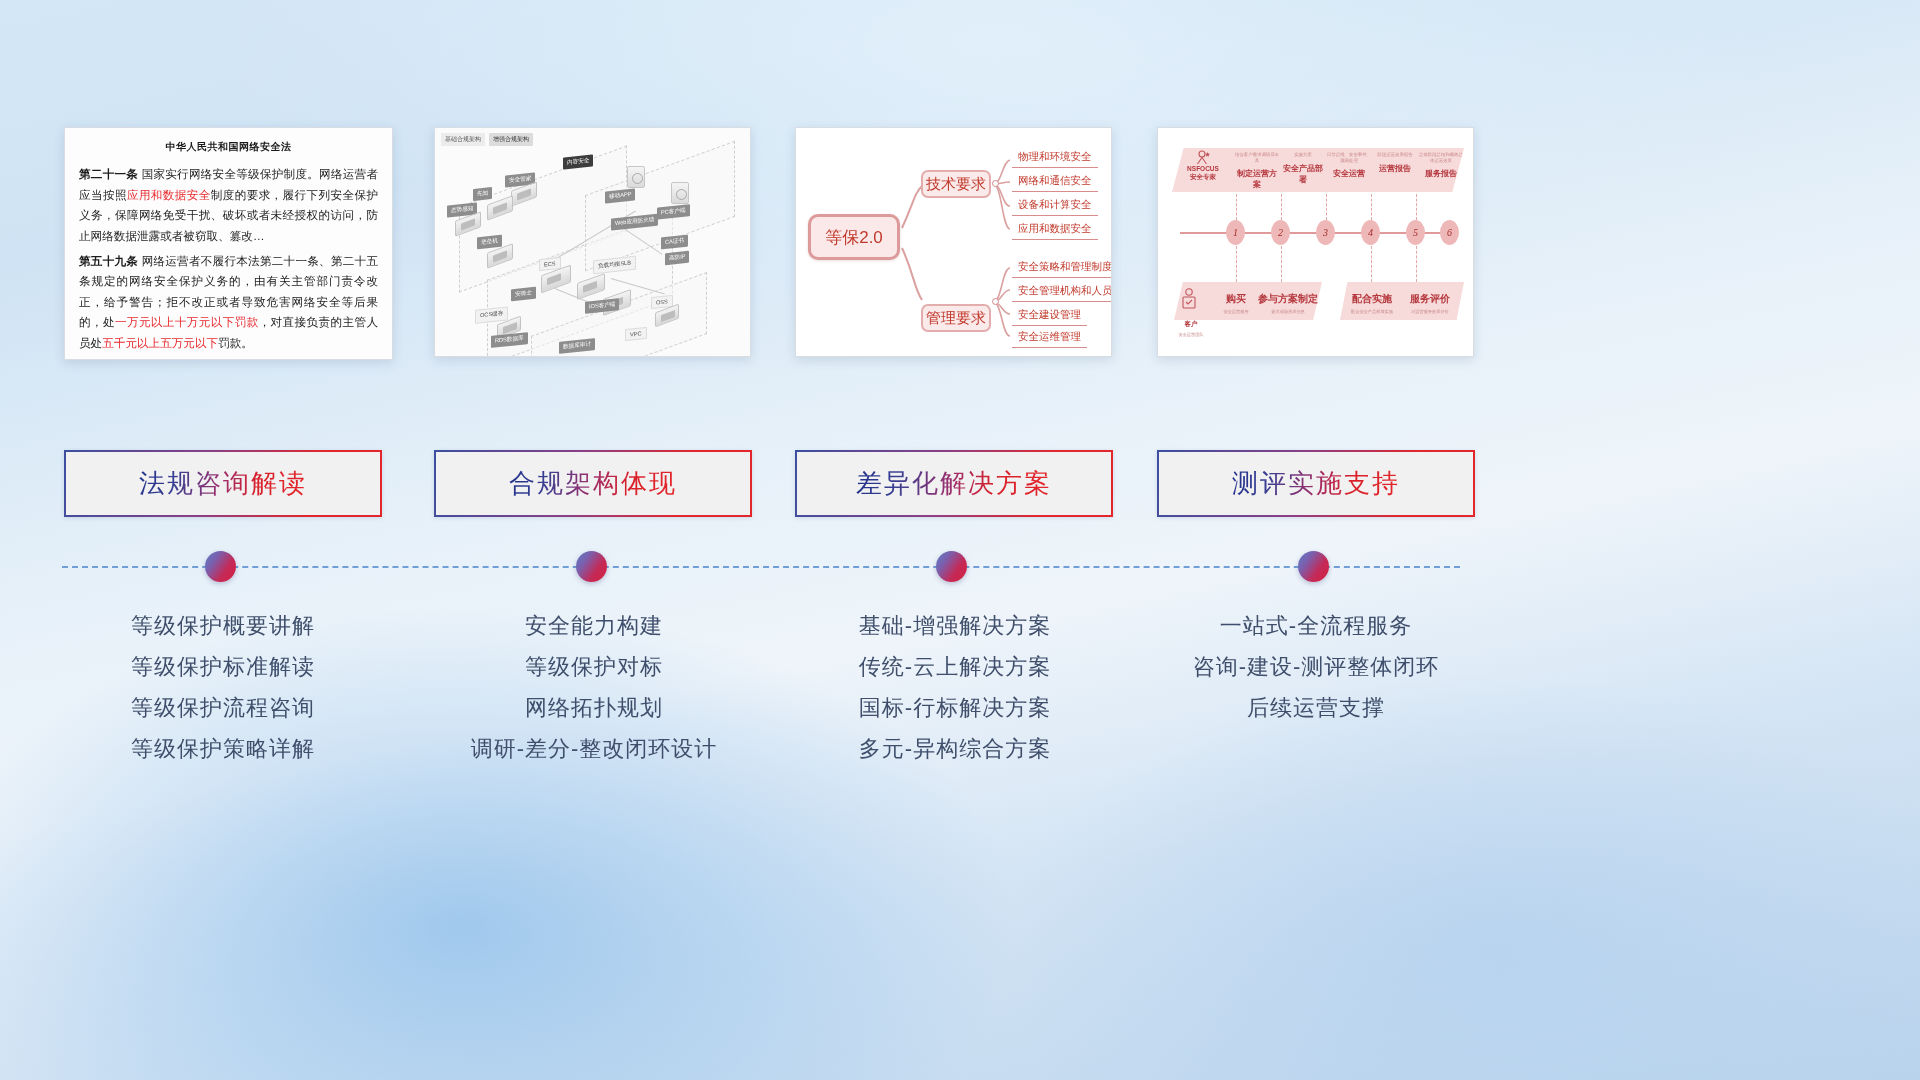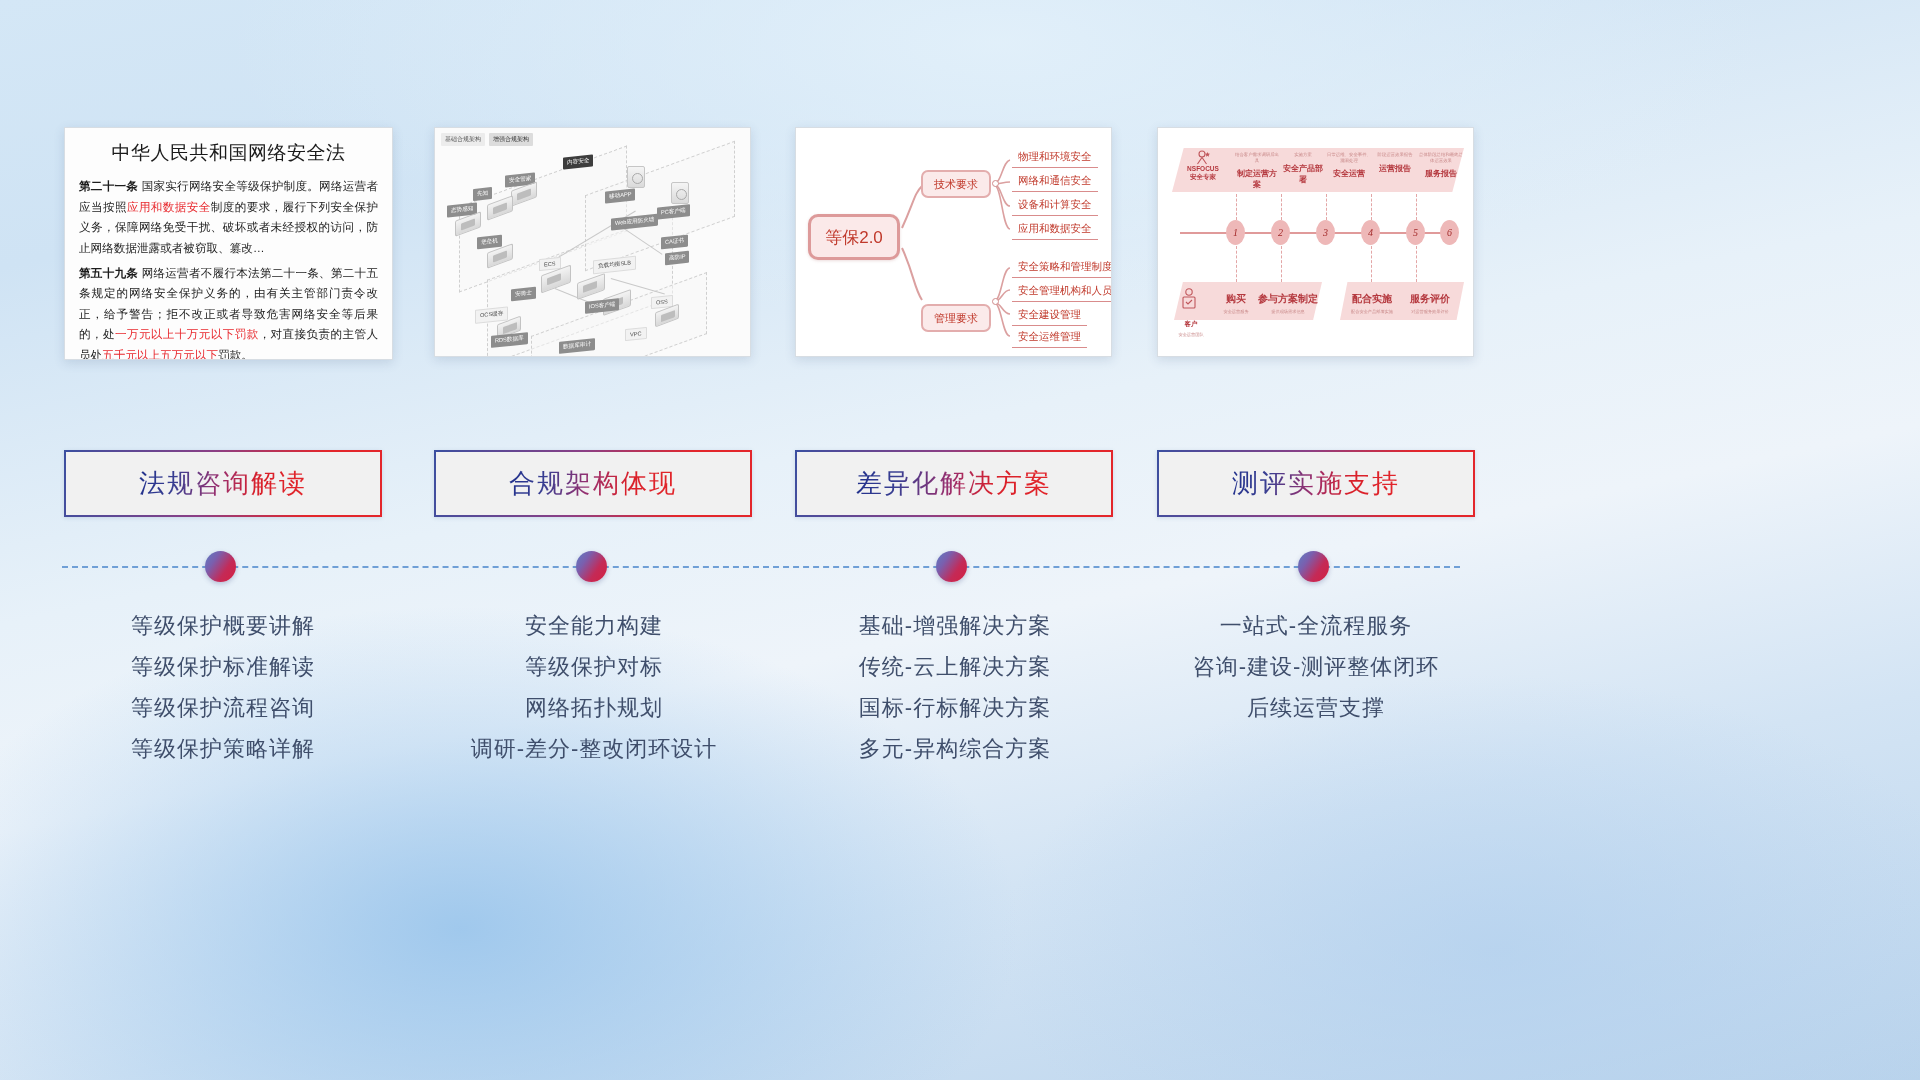--- a/index.html
+++ b/index.html
@@ -27,21 +27,21 @@
     overflow: hidden;
   }
   .card1 { left: 64px;   top: 127px; width: 329px; height: 233px; }
   .card2 { left: 434px;  top: 127px; width: 317px; height: 230px; }
   .card3 { left: 795px;  top: 127px; width: 317px; height: 230px; }
   .card4 { left: 1157px; top: 127px; width: 317px; height: 230px; }
 
   
   .law { padding: 12px 14px 8px 14px; }
   .law h3 {
-    text-align: center; font-size: 19px; font-weight: 400; color: #1a1a1a;
+    text-align: center; font-size: 10px; font-weight: 700; color: #1a1a1a;
     letter-spacing: .5px; margin-bottom: 10px;
   }
   .law p {
     font-size: 11.6px; line-height: 1.78; color: #1c1c1c; text-align: justify;
     margin-bottom: 4px;
   }
   .law b { font-weight: 700; }
   .law .red { color: #e8282d; }
 
   
@@ -90,21 +90,21 @@
     position: absolute; left: 12px; top: 86px; width: 92px; height: 46px;
     border: 3px solid #dd9a9a; border-radius: 10px; background: #fbe9e9;
     display: flex; align-items: center; justify-content: center;
     color: #c0392b; font-size: 17px; font-weight: 400;
     box-shadow: 0 1px 3px rgba(180,120,120,.25);
   }
   .mm-b {
     position: absolute; width: 70px; height: 28px;
     border: 2px solid #e3adad; border-radius: 7px; background: #fbeaea;
     display: flex; align-items: center; justify-content: center;
-    color: #c0392b; font-size: 11px;
+    color: #c0392b; font-size: 15px;
   }
   .mm-b.tech { left: 125px; top: 42px; }
   .mm-b.mgmt { left: 125px; top: 176px; }
   .mm-leaf {
     position: absolute; color: #c0392b; font-size: 10.5px;
     padding: 2px 6px 3px 6px; white-space: nowrap;
     border-bottom: 1.5px solid #d98c8c; font-family: "Liberation Serif", serif;
   }
   .mm-dot {
     position: absolute; width: 7px; height: 7px; border: 1px solid #d08c8c;

